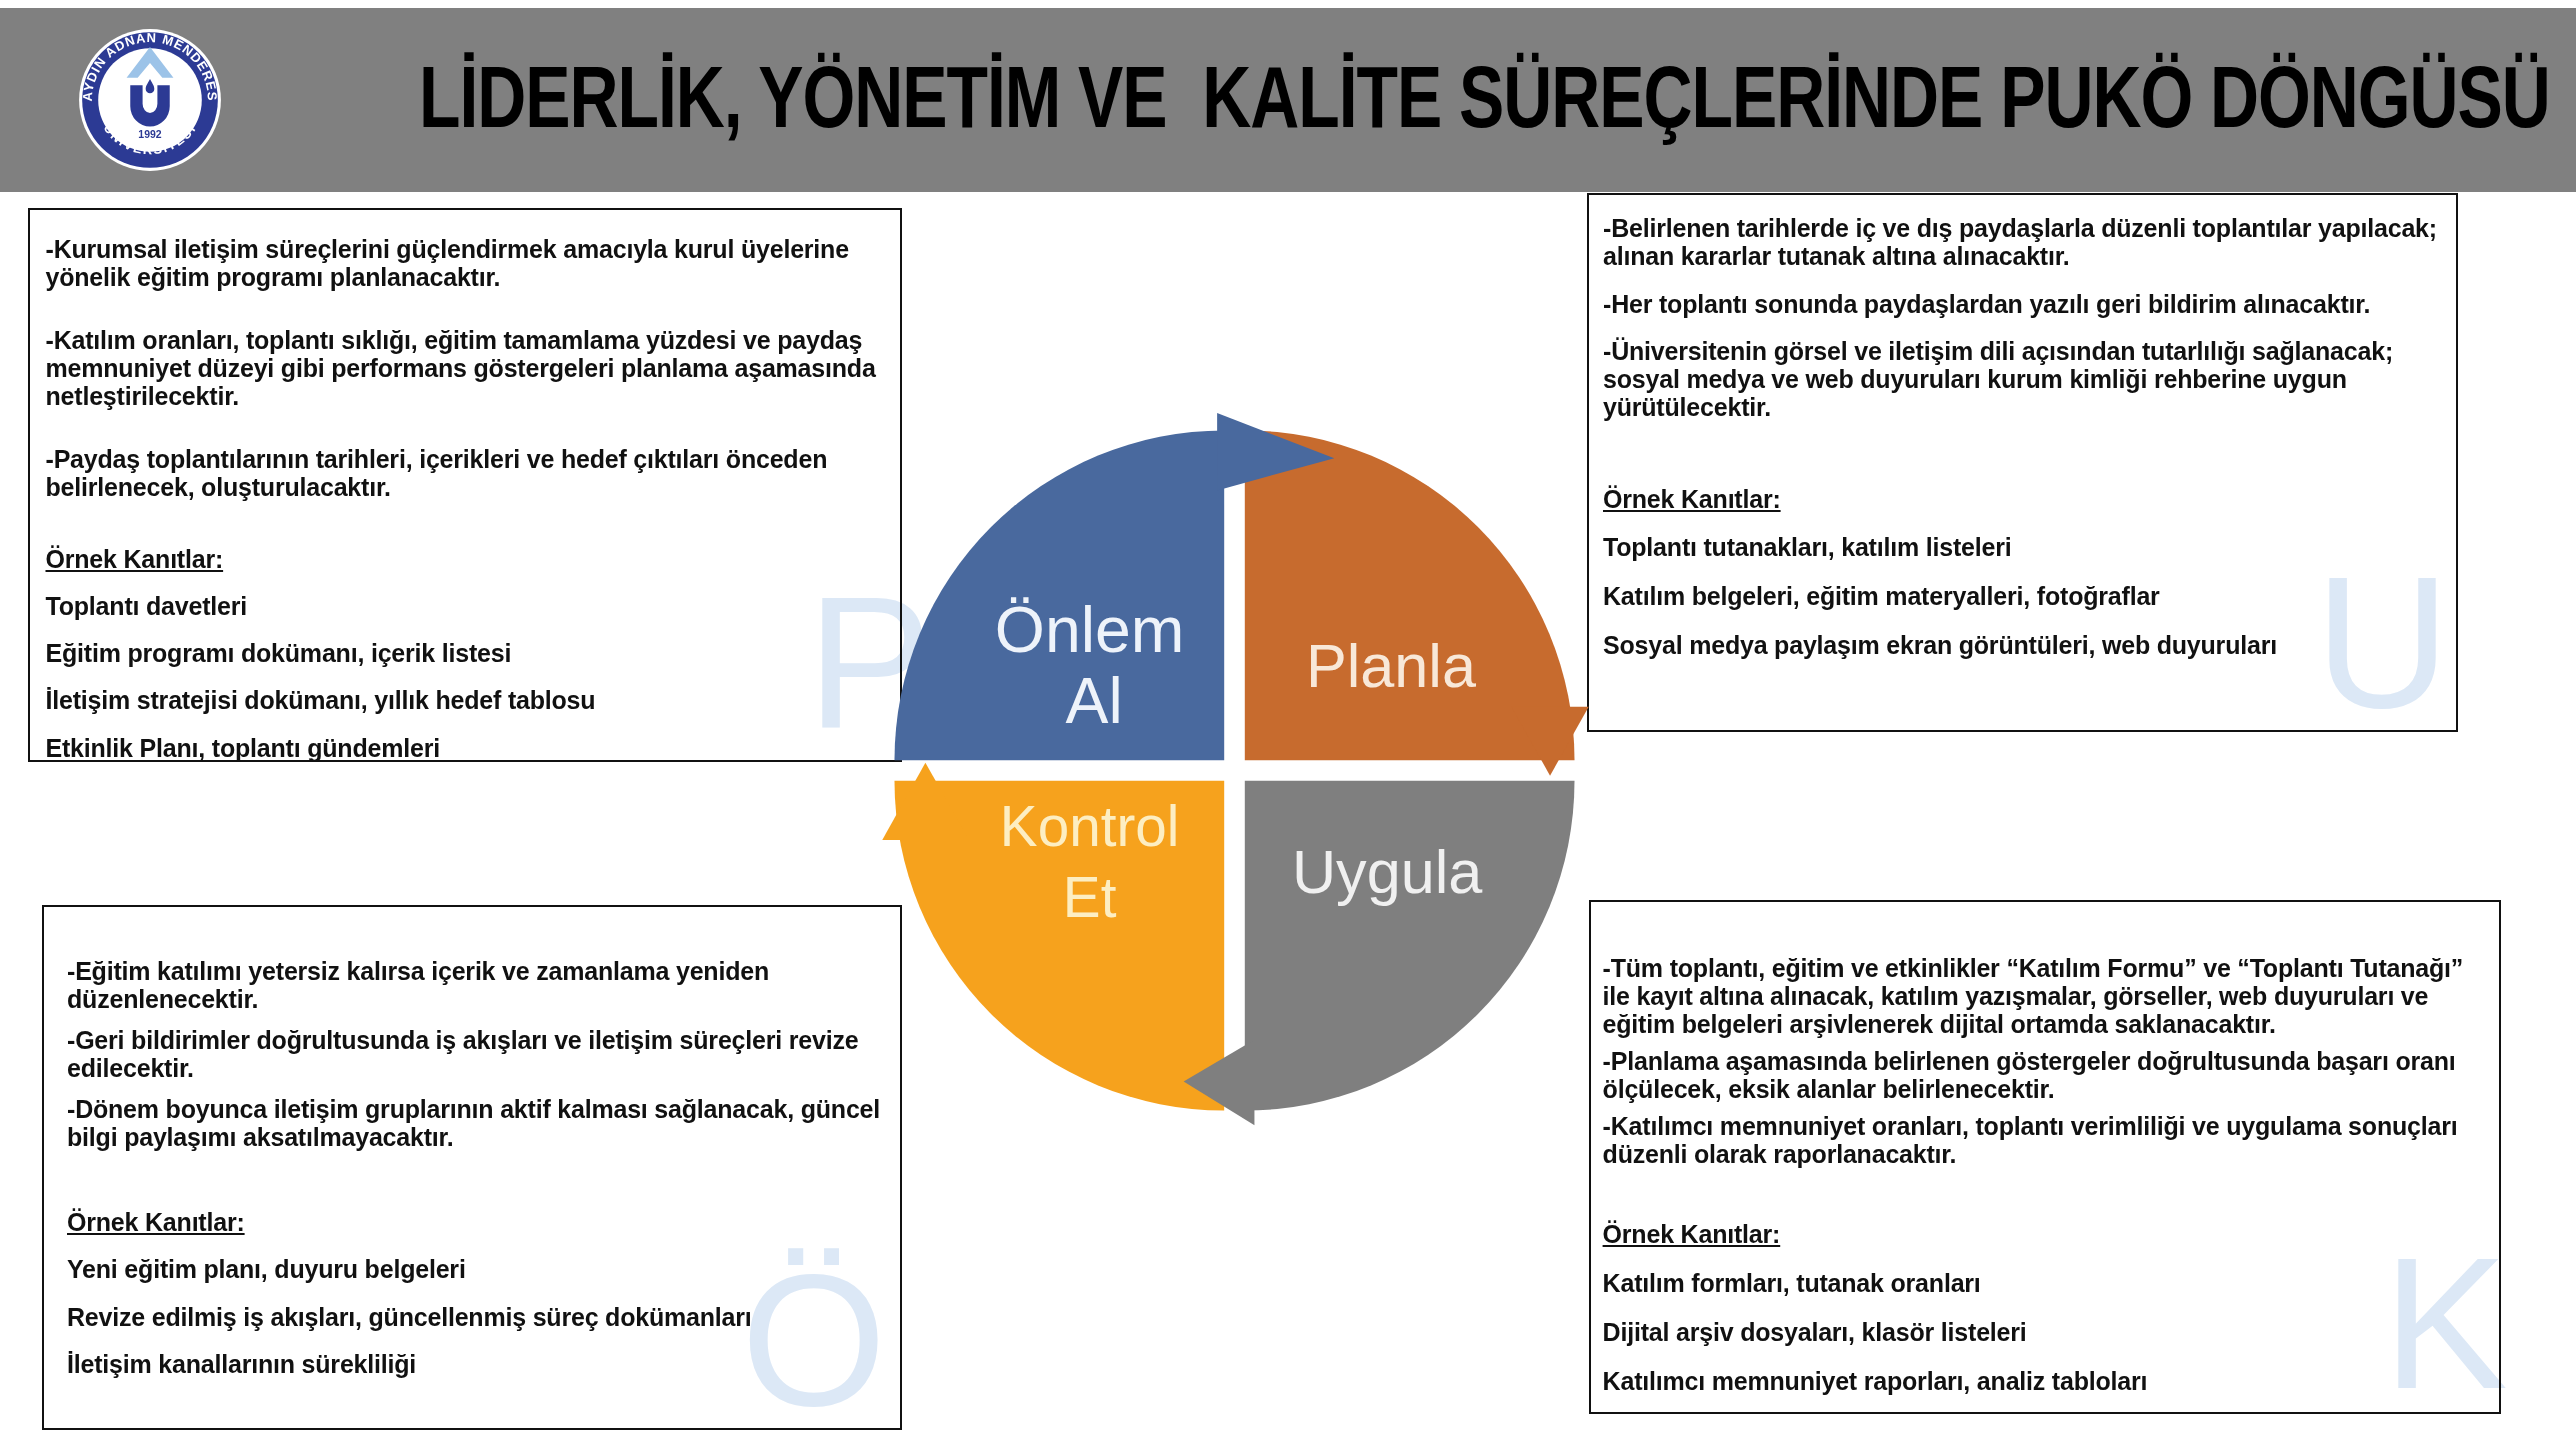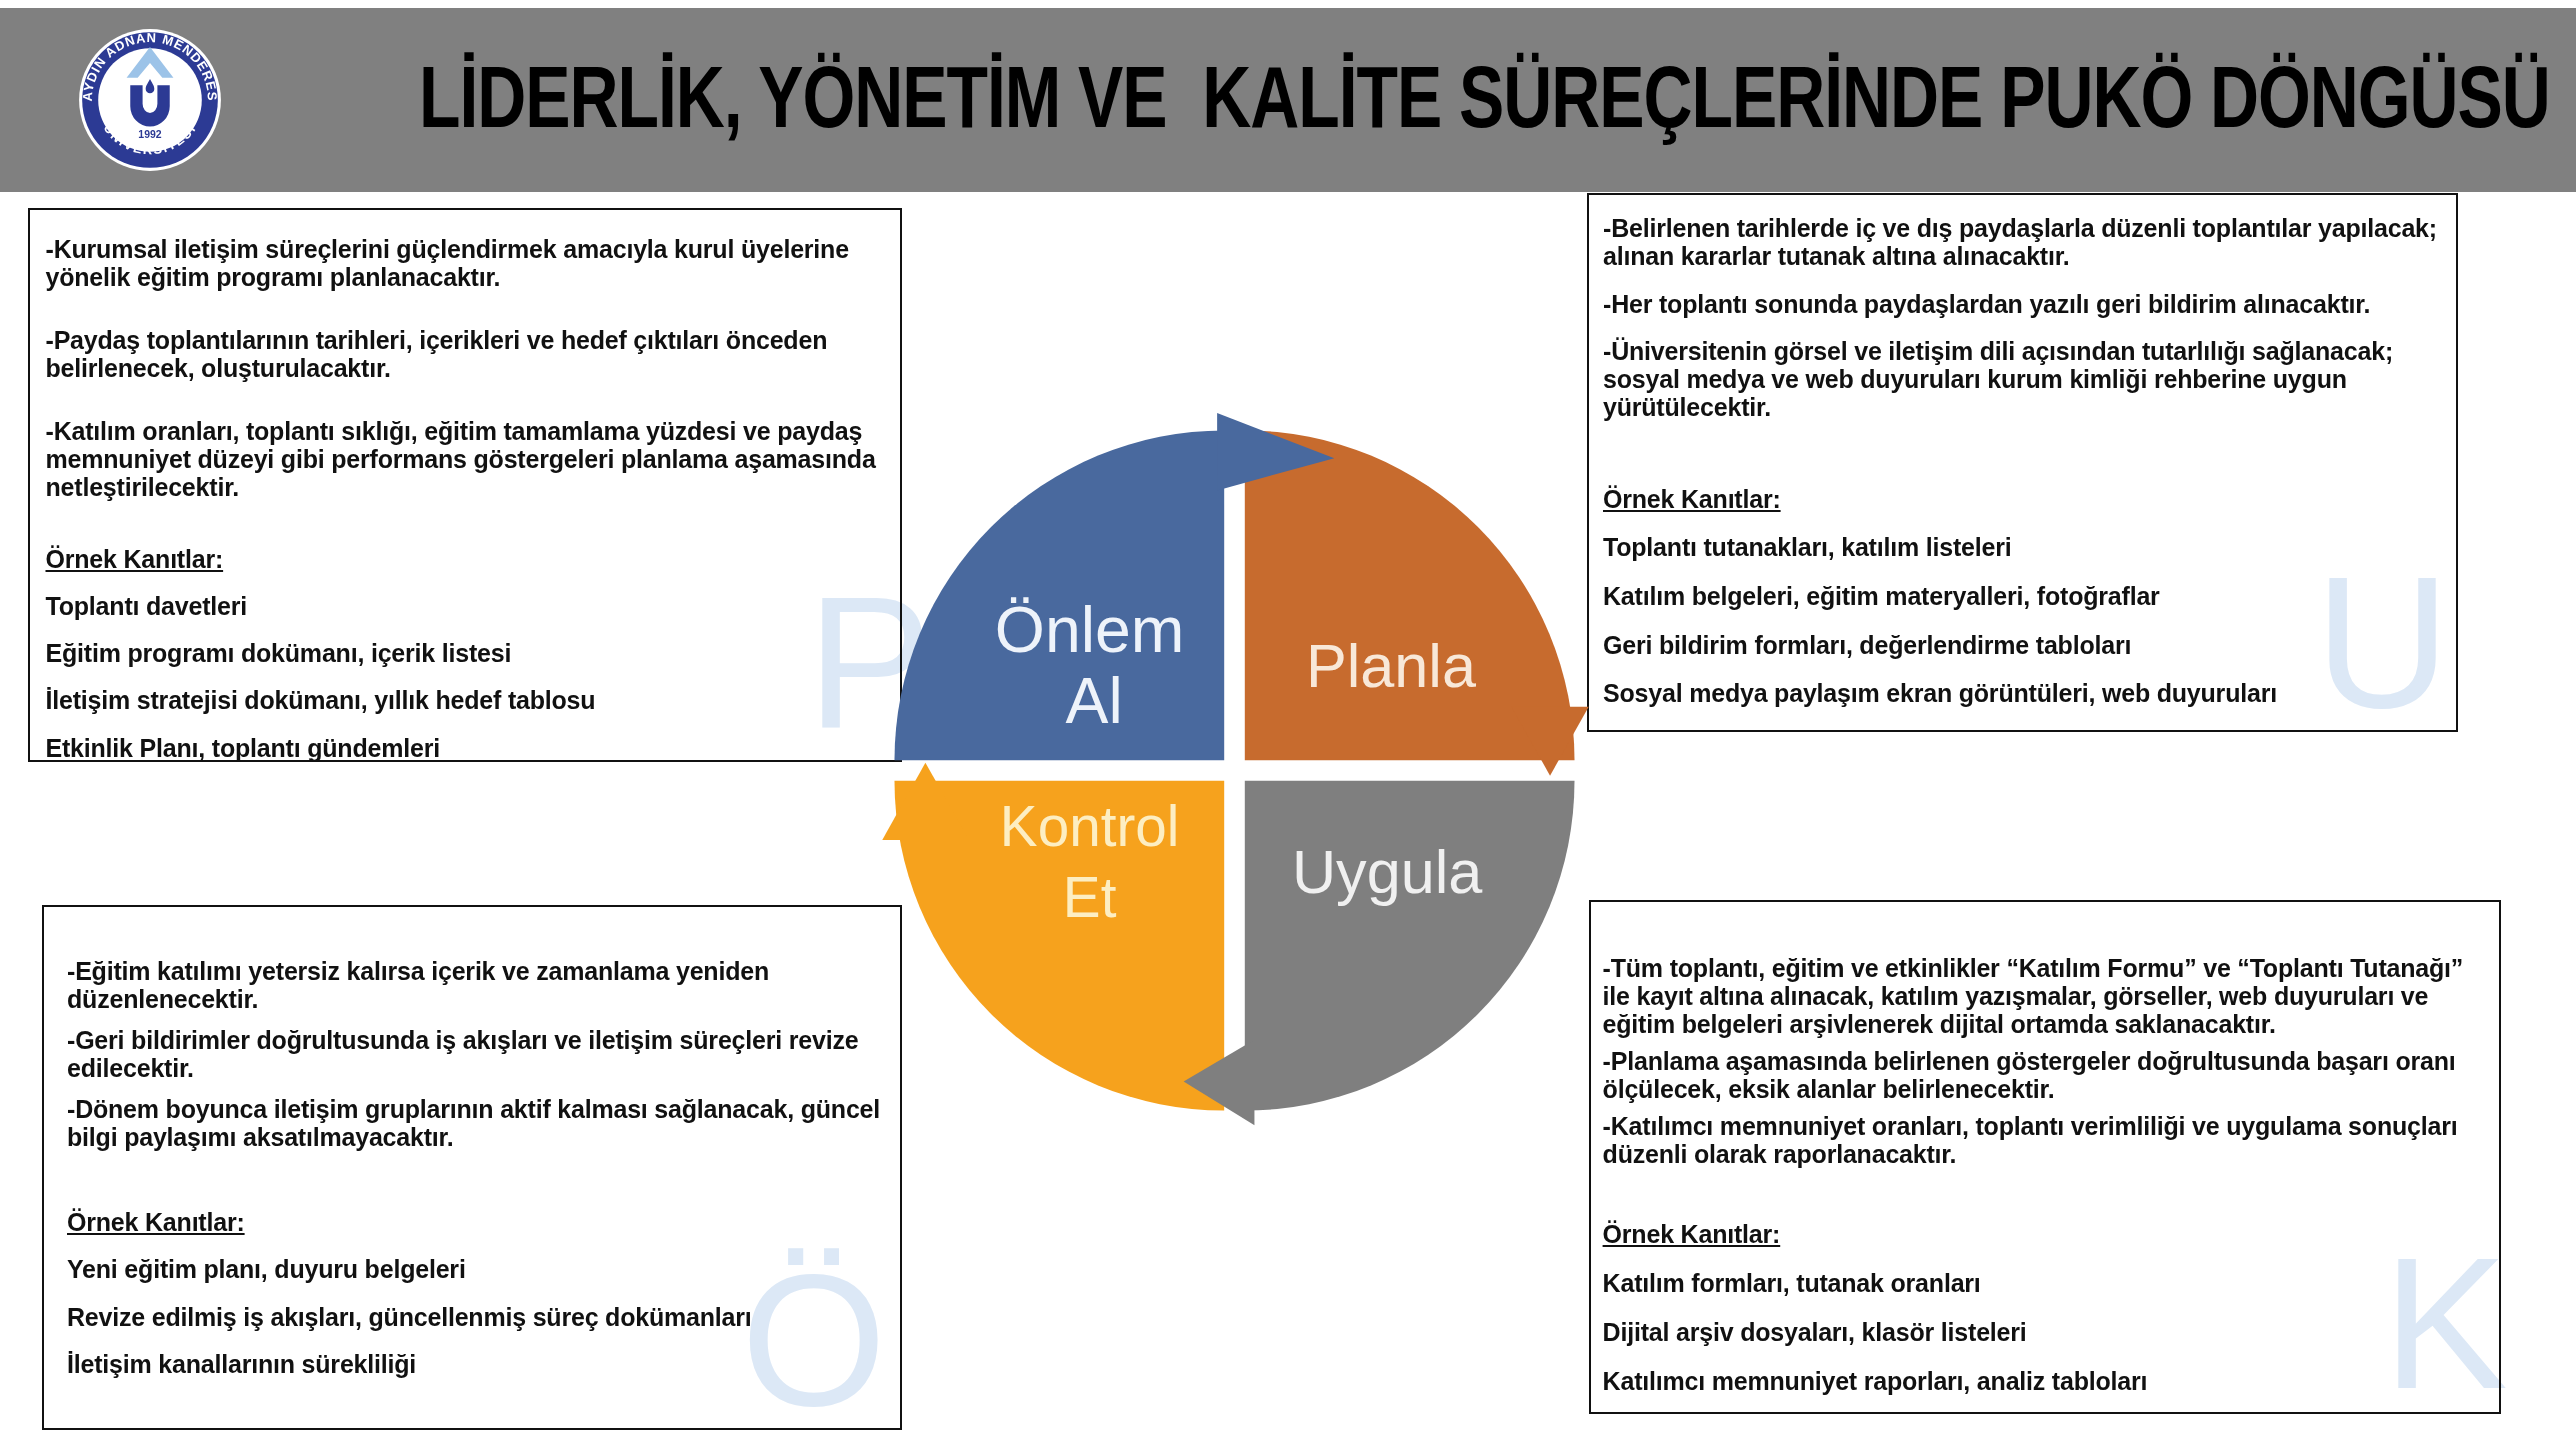--- a/index.html
+++ b/index.html
@@ -71,43 +71,42 @@
   </div>
 
   <span class="wm" id="wm-p" style="color: rgb(220, 232, 246);">P</span>
   <span class="wm" id="wm-u" style="color: rgb(220, 232, 246);">U</span>
   <span class="wm" id="wm-o" style="color: rgb(220, 232, 246);">Ö</span>
   <span class="wm" id="wm-k" style="color: rgb(220, 232, 246);">K</span>
 
   <div class="ibox" id="box-planla">
     <div>
         <div class="para">-Kurumsal iletişim süreçlerini güçlendirmek amacıyla kurul üyelerine yönelik eğitim programı planlanacaktır.</div>
+        <div class="para">-Katılım oranları, toplantı sıklığı, eğitim tamamlama yüzdesi ve paydaş memnuniyet düzeyi gibi performans göstergeleri planlama aşamasında netleştirilecektir.</div>
         <div class="para">-Paydaş toplantılarının tarihleri, içerikleri ve hedef çıktıları önceden belirlenecek, oluşturulacaktır.</div>
-        <div class="para">-Katılım oranları, toplantı sıklığı, eğitim tamamlama yüzdesi ve paydaş memnuniyet düzeyi gibi performans göstergeleri planlama aşamasında netleştirilecektir.</div>
       </div>
     <div class="ev-title">Örnek Kanıtlar:</div>
     <div>
         <div class="ev-item">Toplantı davetleri</div>
         <div class="ev-item">Eğitim programı dokümanı, içerik listesi</div>
         <div class="ev-item">İletişim stratejisi dokümanı, yıllık hedef tablosu</div>
         <div class="ev-item">Etkinlik Planı, toplantı gündemleri</div>
       </div>
   </div>
 
   <div class="ibox" id="box-uygula">
     <div>
         <div class="para">-Belirlenen tarihlerde iç ve dış paydaşlarla düzenli toplantılar yapılacak; alınan kararlar tutanak altına alınacaktır.</div>
         <div class="para">-Her toplantı sonunda paydaşlardan yazılı geri bildirim alınacaktır.</div>
         <div class="para">-Üniversitenin görsel ve iletişim dili açısından tutarlılığı sağlanacak; sosyal medya ve web duyuruları kurum kimliği rehberine uygun yürütülecektir.</div>
       </div>
     <div class="ev-title">Örnek Kanıtlar:</div>
     <div>
         <div class="ev-item">Toplantı tutanakları, katılım listeleri</div>
         <div class="ev-item">Katılım belgeleri, eğitim materyalleri, fotoğraflar</div>
-        <div class="ev-item">Geri bildirim formları, değerlendirme tabloları</div>
         <div class="ev-item">Sosyal medya paylaşım ekran görüntüleri, web duyuruları</div>
       </div>
   </div>
 
   <div class="ibox" id="box-onlem">
     <div>
         <div class="para">-Eğitim katılımı yetersiz kalırsa içerik ve zamanlama yeniden düzenlenecektir.</div>
         <div class="para">-Geri bildirimler doğrultusunda iş akışları ve iletişim süreçleri revize edilecektir.</div>
         <div class="para">-Dönem boyunca iletişim gruplarının aktif kalması sağlanacak, güncel bilgi paylaşımı aksatılmayacaktır.</div>
       </div>

